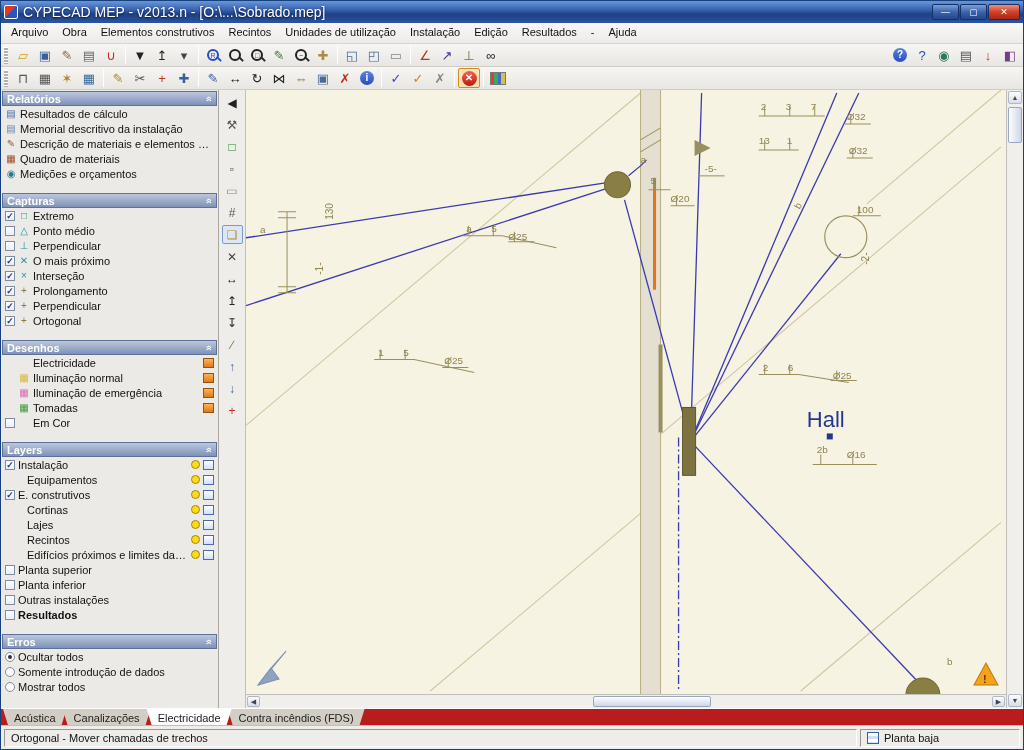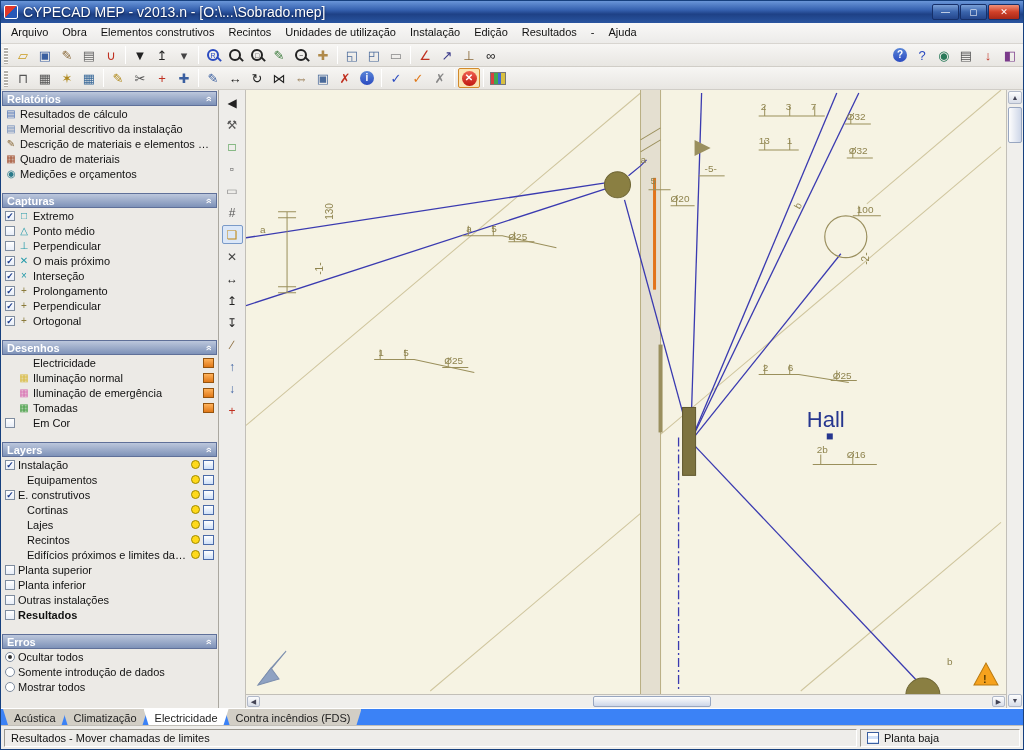--- a/index.html
+++ b/index.html
@@ -80,21 +80,21 @@
   .scroll-arrow.left{left:1px}
   .scroll-arrow.right{right:1px}
   .hthumb{position:absolute;left:347px;width:118px;top:1px;height:11px;background:linear-gradient(#fdfdfd,#cdd6e8);border:1px solid #98a6c0;border-radius:2px}
   .vscroll{flex:0 0 17px;width:17px;background:#f0efec;border-left:1px solid #c2bfb8;position:relative;font-size:7px;color:#445}
   .varrow{position:absolute;left:1px;right:1px;height:13px;display:flex;align-items:center;justify-content:center;background:linear-gradient(#fdfdfd,#d8dde8);border:1px solid #b0b8c8;border-radius:2px}
   .varrow.up{top:1px}
   .varrow.down{bottom:1px}
   .vthumb{position:absolute;top:17px;left:1px;right:1px;height:36px;background:linear-gradient(90deg,#fdfdfd,#cdd6e8);border:1px solid #98a6c0;border-radius:2px}
 
   
-  .tabsbar{flex:0 0 17px;background:#3b82f6;display:flex;align-items:stretch;padding-left:2px;border-top:1px solid #fff}
+  .tabsbar{flex:0 0 17px;background:#b91c1c;display:flex;align-items:stretch;padding-left:2px;border-top:1px solid #fff}
   .tab{position:relative;padding:1px 11px 0;background:#d2cec5;color:#222;clip-path:polygon(0 0,100% 0,calc(100% - 5px) 100%,5px 100%);margin-right:-4px;display:flex;align-items:center;white-space:nowrap}
   .tab.active{background:#fff;z-index:2}
 
   
   .statusbar{flex:0 0 24px;background:#eeedea;display:flex;align-items:center;gap:3px;padding:2px 3px;border-top:1px solid #c2bfb8}
   .scell{height:18px;display:flex;align-items:center;padding:0 6px;border:1px solid;border-color:#9a978f #fff #fff #9a978f}
   .scell.msg{flex:1}
   .scell.plan{width:160px;gap:5px}
   .planicon{width:12px;height:12px;border:1px solid #3a5fa0;background:repeating-linear-gradient(#fff 0 3px,#cfe0f8 3px 6px)}
 </style>
@@ -731,31 +731,31 @@
       <span class="varrow down">▼</span>
     </div>
 
   </div>
 
   <div class="tabsbar">
       <span class="tab">
         <span>Acústica</span>
       </span>
       <span class="tab">
-        <span>Climatização</span>
+        <span>Canalizações</span>
       </span>
       <span class="tab active">
         <span>Electricidade</span>
       </span>
       <span class="tab">
         <span>Contra incêndios (FDS)</span>
       </span>
     </div>
 
   <div class="statusbar">
-    <span class="scell msg">Resultados - Mover chamadas de limites</span>
+    <span class="scell msg">Ortogonal - Mover chamadas de trechos</span>
     <span class="scell plan">
       <span class="planicon"></span>
       <span>Planta baja</span>
     </span>
   </div>
 
 </div>
 
 </body></html>

